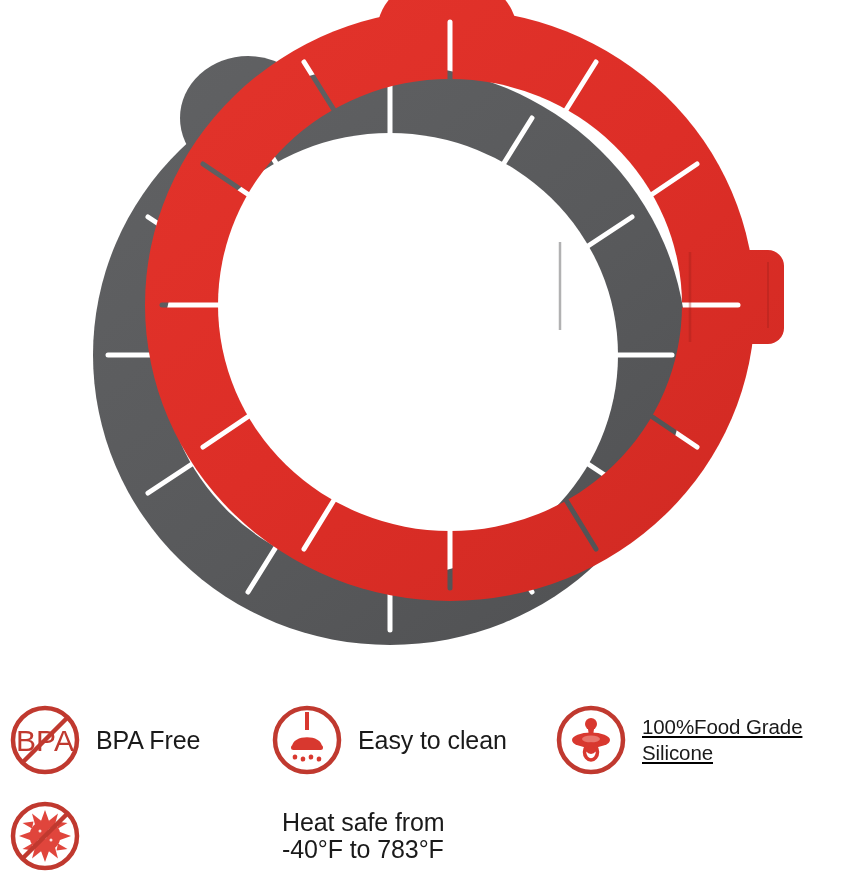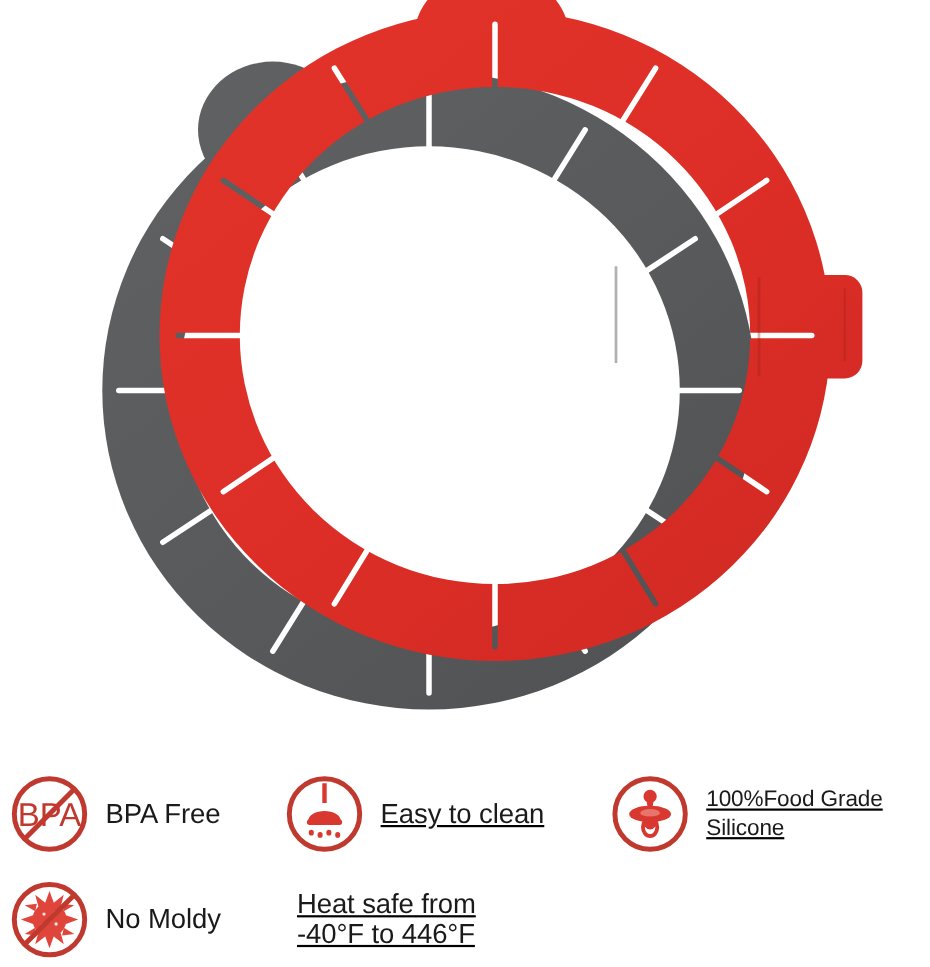--- a/index.html
+++ b/index.html
@@ -47,21 +47,21 @@
   #feature-row-1 { top: 4px; }
   #feature-row-2 { top: 100px; }
 
   .feature-item {
     position: absolute;
     height: 92px;
     display: flex;
     align-items: center;
   }
   .feature-col-1 { left: 6px;   width: 250px; }
-  .feature-col-2 { left: 256px; width: 272px; text-decoration: underline; }
+  .feature-col-2 { left: 268px; width: 272px; }
   .feature-col-3 { left: 552px; width: 315px; text-decoration: underline; }
 
   .feature-icon {
     flex: 0 0 auto;
     width: 78px;
     height: 80px;
     position: relative;
   }
   .feature-icon svg { display: block; }
 
@@ -255,21 +255,20 @@
           <g fill="#ffffff" opacity="0.85">
             <circle cx="34" cy="35" r="1.5"></circle>
             <circle cx="44" cy="34" r="1.5"></circle>
             <circle cx="39" cy="41" r="1.5"></circle>
             <circle cx="33" cy="45" r="1.5"></circle>
             <circle cx="45" cy="44" r="1.5"></circle>
           </g>
           <line x1="17" y1="62" x2="61" y2="18" stroke="#c0392f" stroke-width="4.5" stroke-linecap="round"></line>
         </svg>
       </div>
-      <div class="feature-label">No Moldy</div>
     </div>
 
     <div class="feature-item feature-col-2">
       <div class="feature-label two-line">Heat safe from
--40°F to 446°F</div>
+-40°F to 783°F</div>
     </div>
   </div>
 </div>
 
 </body></html>

